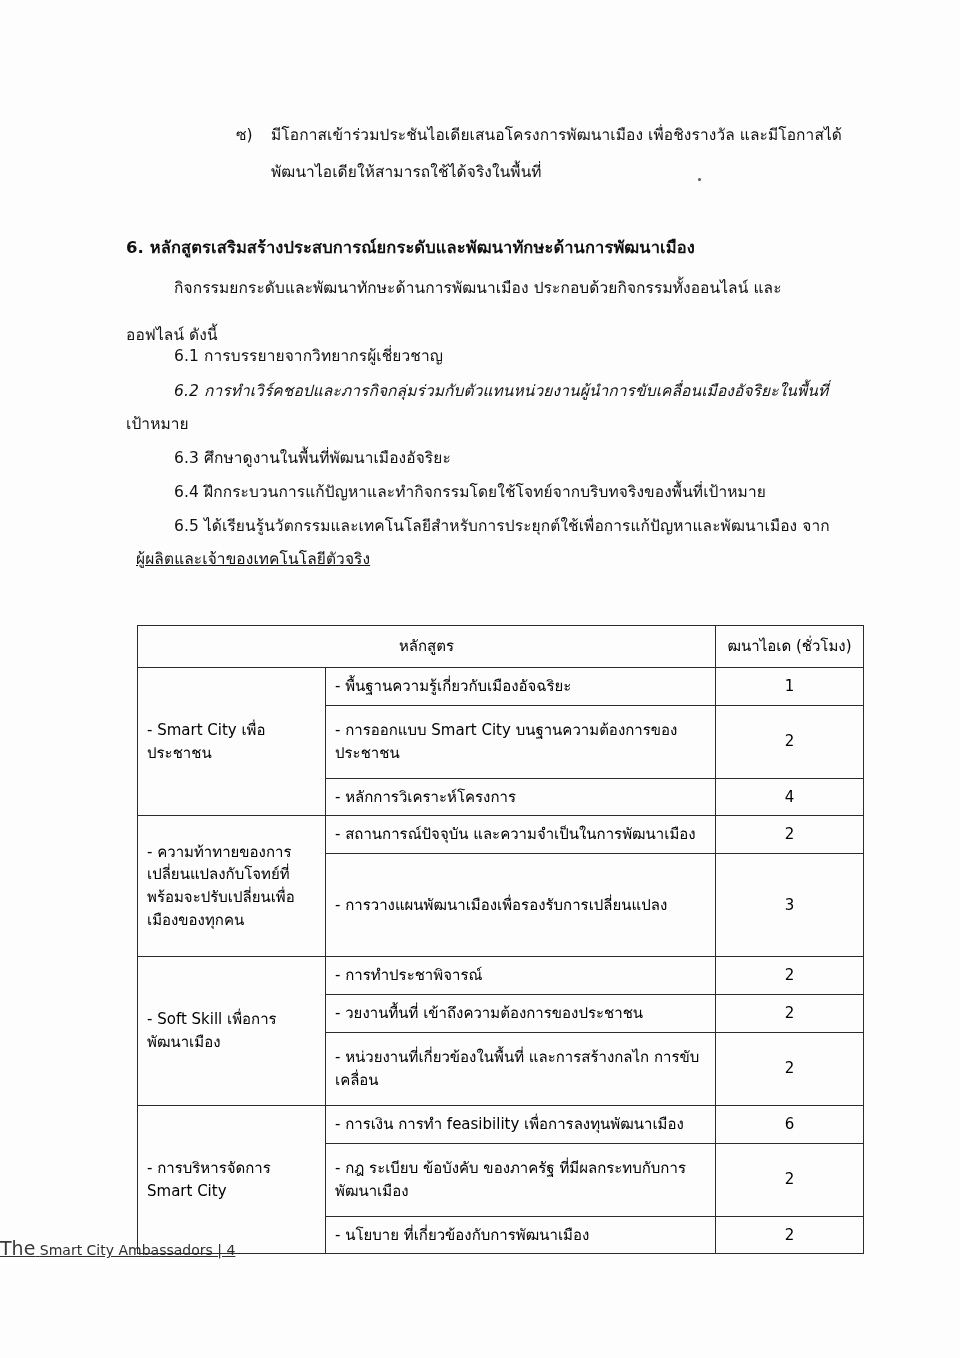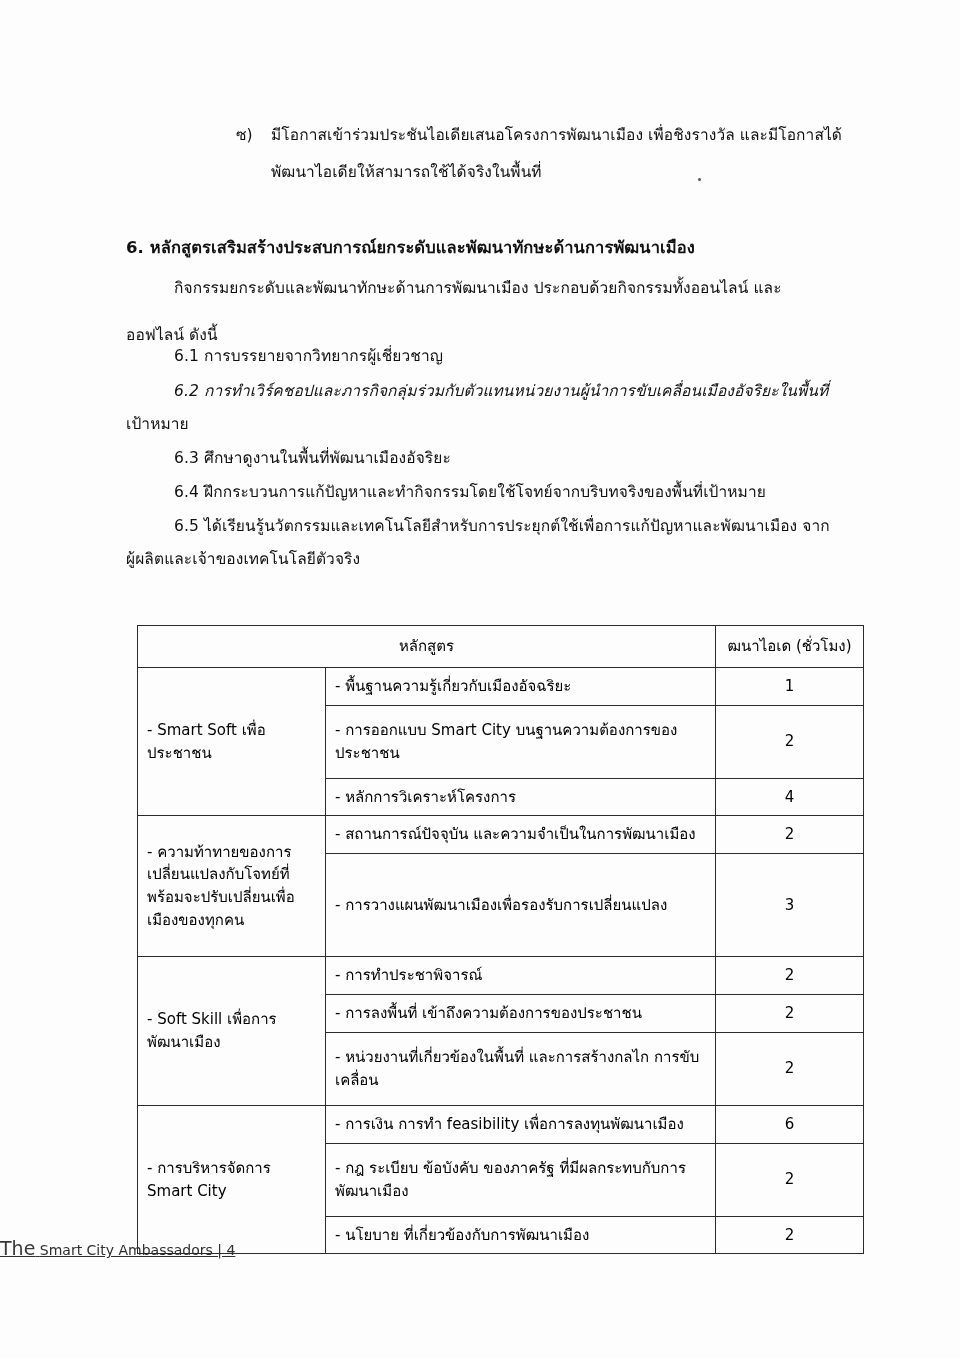--- a/index.html
+++ b/index.html
@@ -76,21 +76,21 @@
     top: 324px;
     width: 700px;
   }
 
   #li-61 { left: 174px; top: 345px; width: 700px; }
   #li-62 { left: 174px; top: 380px; width: 700px; font-style: italic; }
   #li-62b { left: 126px; top: 413px; width: 700px; }
   #li-63 { left: 174px; top: 447px; width: 700px; }
   #li-64 { left: 174px; top: 481px; width: 700px; }
   #li-65 { left: 174px; top: 515px; width: 720px; }
-  #li-65b { left: 126px; top: 548px; width: 700px; }
+  #li-65b { left: 136px; top: 548px; width: 700px; text-decoration: underline; }
 
   #table-caption {
     left: 126px;
     top: 601px;
     width: 700px;
     font-size: 15.5px;
   }
 
   
   #course-table {
@@ -184,21 +184,21 @@
     </colgroup>
     <thead>
       <tr>
         <th colspan="2">หลักสูตร</th>
         <th>ฒนาไอเด (ชั่วโมง)</th>
       </tr>
     </thead>
     <tbody>
 
       <tr>
-        <td class="cat" rowspan="3">- Smart Soft เพื่อประชาชน</td>
+        <td class="cat" rowspan="3">- Smart City เพื่อประชาชน</td>
         <td class="topic">- พื้นฐานความรู้เกี่ยวกับเมืองอัจฉริยะ</td>
         <td class="hours">1</td>
       </tr>
       <tr>
         <td class="topic mid">- การออกแบบ Smart City บนฐานความต้องการของประชาชน</td>
         <td class="hours">2</td>
       </tr>
       <tr>
         <td class="topic">- หลักการวิเคราะห์โครงการ</td>
         <td class="hours">4</td>
@@ -213,21 +213,21 @@
         <td class="topic tall">- การวางแผนพัฒนาเมืองเพื่อรองรับการเปลี่ยนแปลง</td>
         <td class="hours">3</td>
       </tr>
 
       <tr>
         <td class="cat" rowspan="3">- Soft Skill เพื่อการพัฒนาเมือง</td>
         <td class="topic">- การทำประชาพิจารณ์</td>
         <td class="hours">2</td>
       </tr>
       <tr>
-        <td class="topic">- การลงพื้นที่ เข้าถึงความต้องการของประชาชน</td>
+        <td class="topic">- วยงานทื้นที่ เข้าถึงความต้องการของประชาชน</td>
         <td class="hours">2</td>
       </tr>
       <tr>
         <td class="topic mid">- หน่วยงานที่เกี่ยวข้องในพื้นที่ และการสร้างกลไก การขับเคลื่อน</td>
         <td class="hours">2</td>
       </tr>
 
       <tr>
         <td class="cat" rowspan="3">- การบริหารจัดการ Smart City</td>
         <td class="topic">-  การเงิน การทำ feasibility เพื่อการลงทุนพัฒนาเมือง</td>

